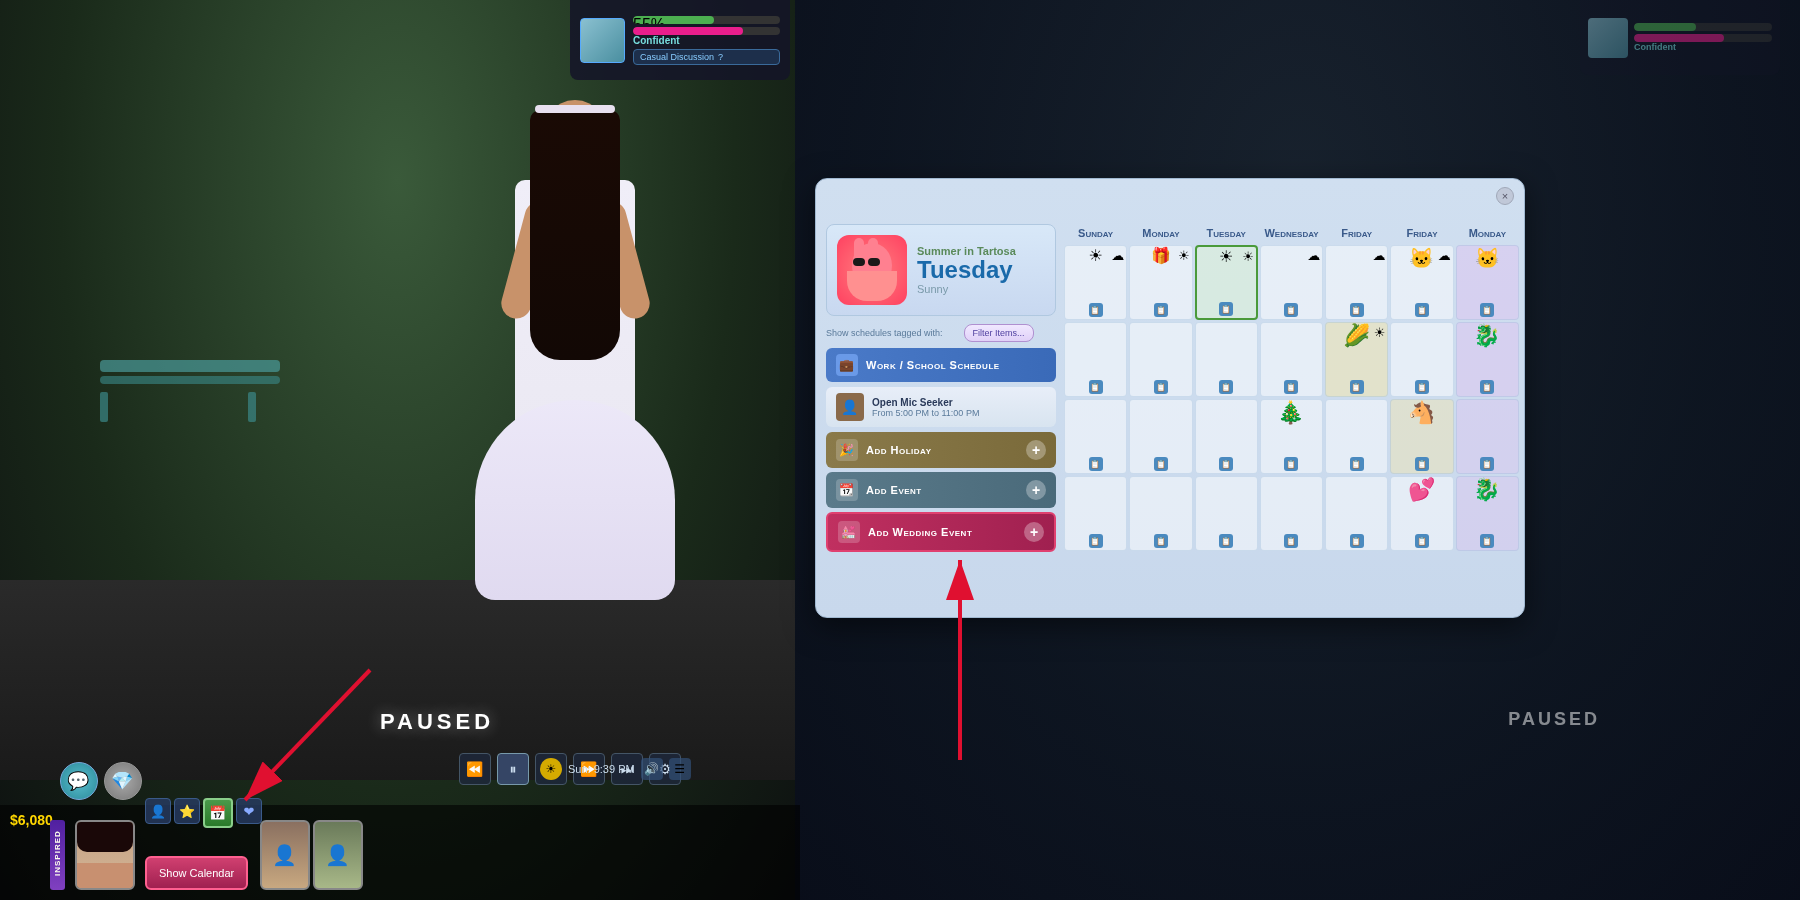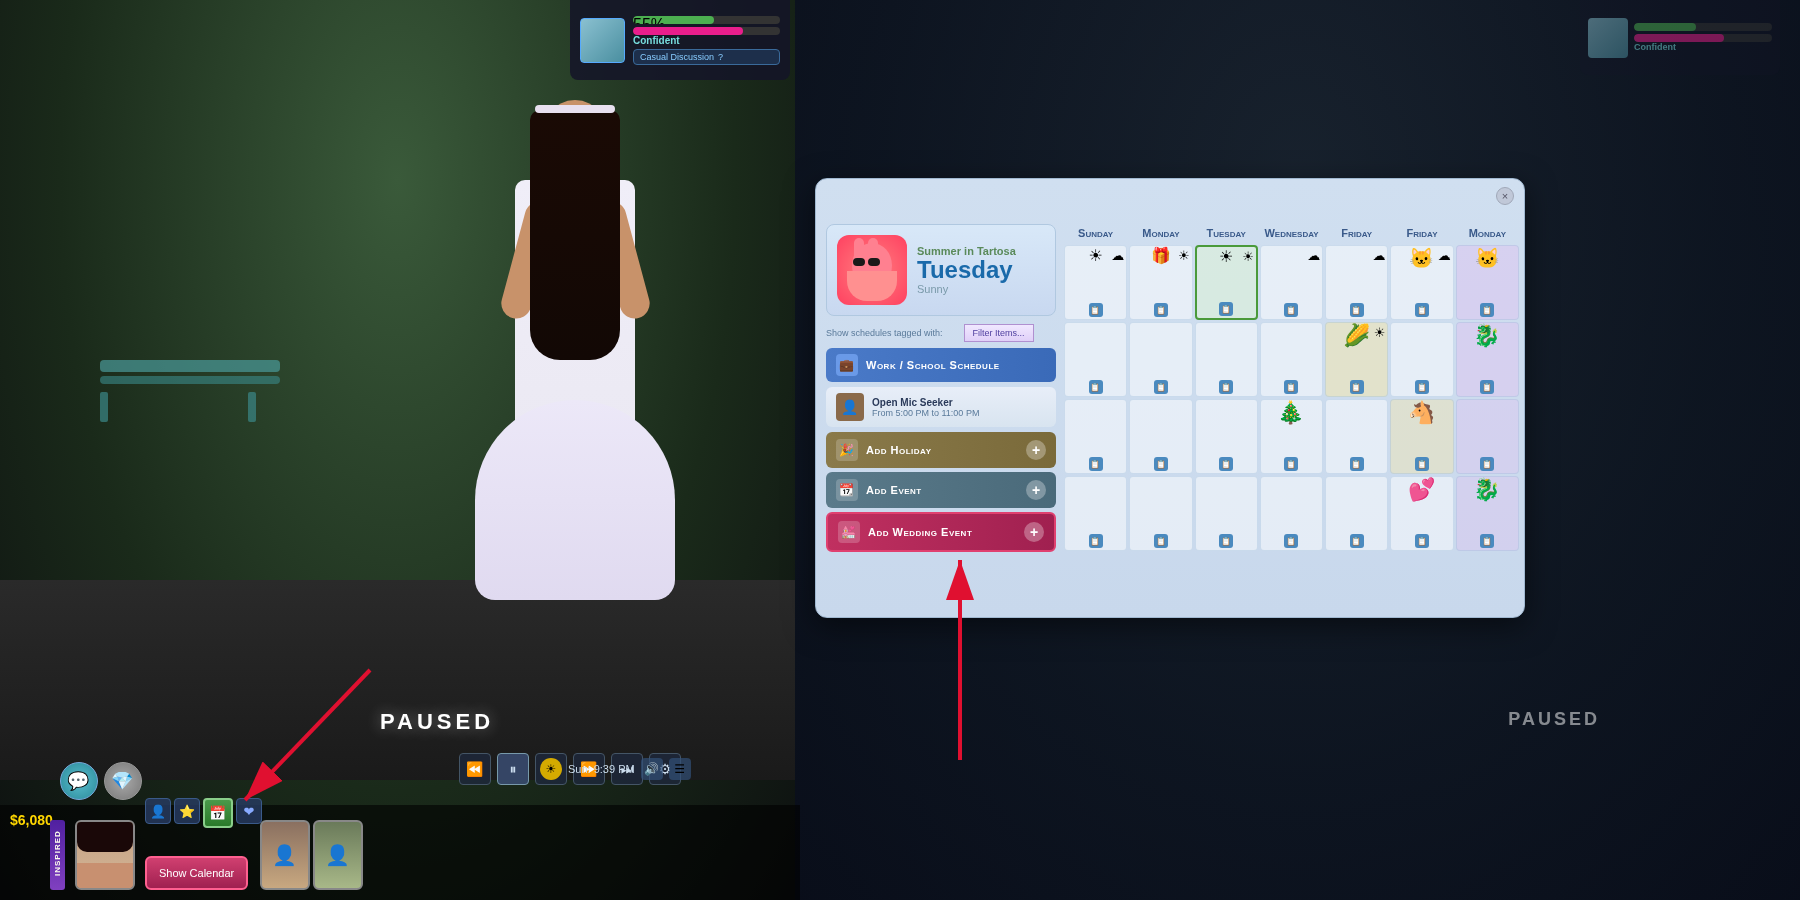--- a/index.html
+++ b/index.html
@@ -229,21 +229,21 @@
       align-items: center;
       gap: 21px;
       margin-bottom: 6px;
       font-size: 9px;
       color: #5a7a9a;
     }
 
     .filter-btn {
       background: linear-gradient(180deg, #f0e8ff, #e0d0f8);
       border: 1px solid #b090d0;
-      border-radius: 0;
+      border-radius: 8px;
       padding: 3px 8px;
       font-size: 9px;
       color: #5040a0;
       cursor: pointer;
       text-align: center;
     }
 
     
     .schedule-item {
       background: linear-gradient(90deg, #4a7ac8, #3a6ab8);

